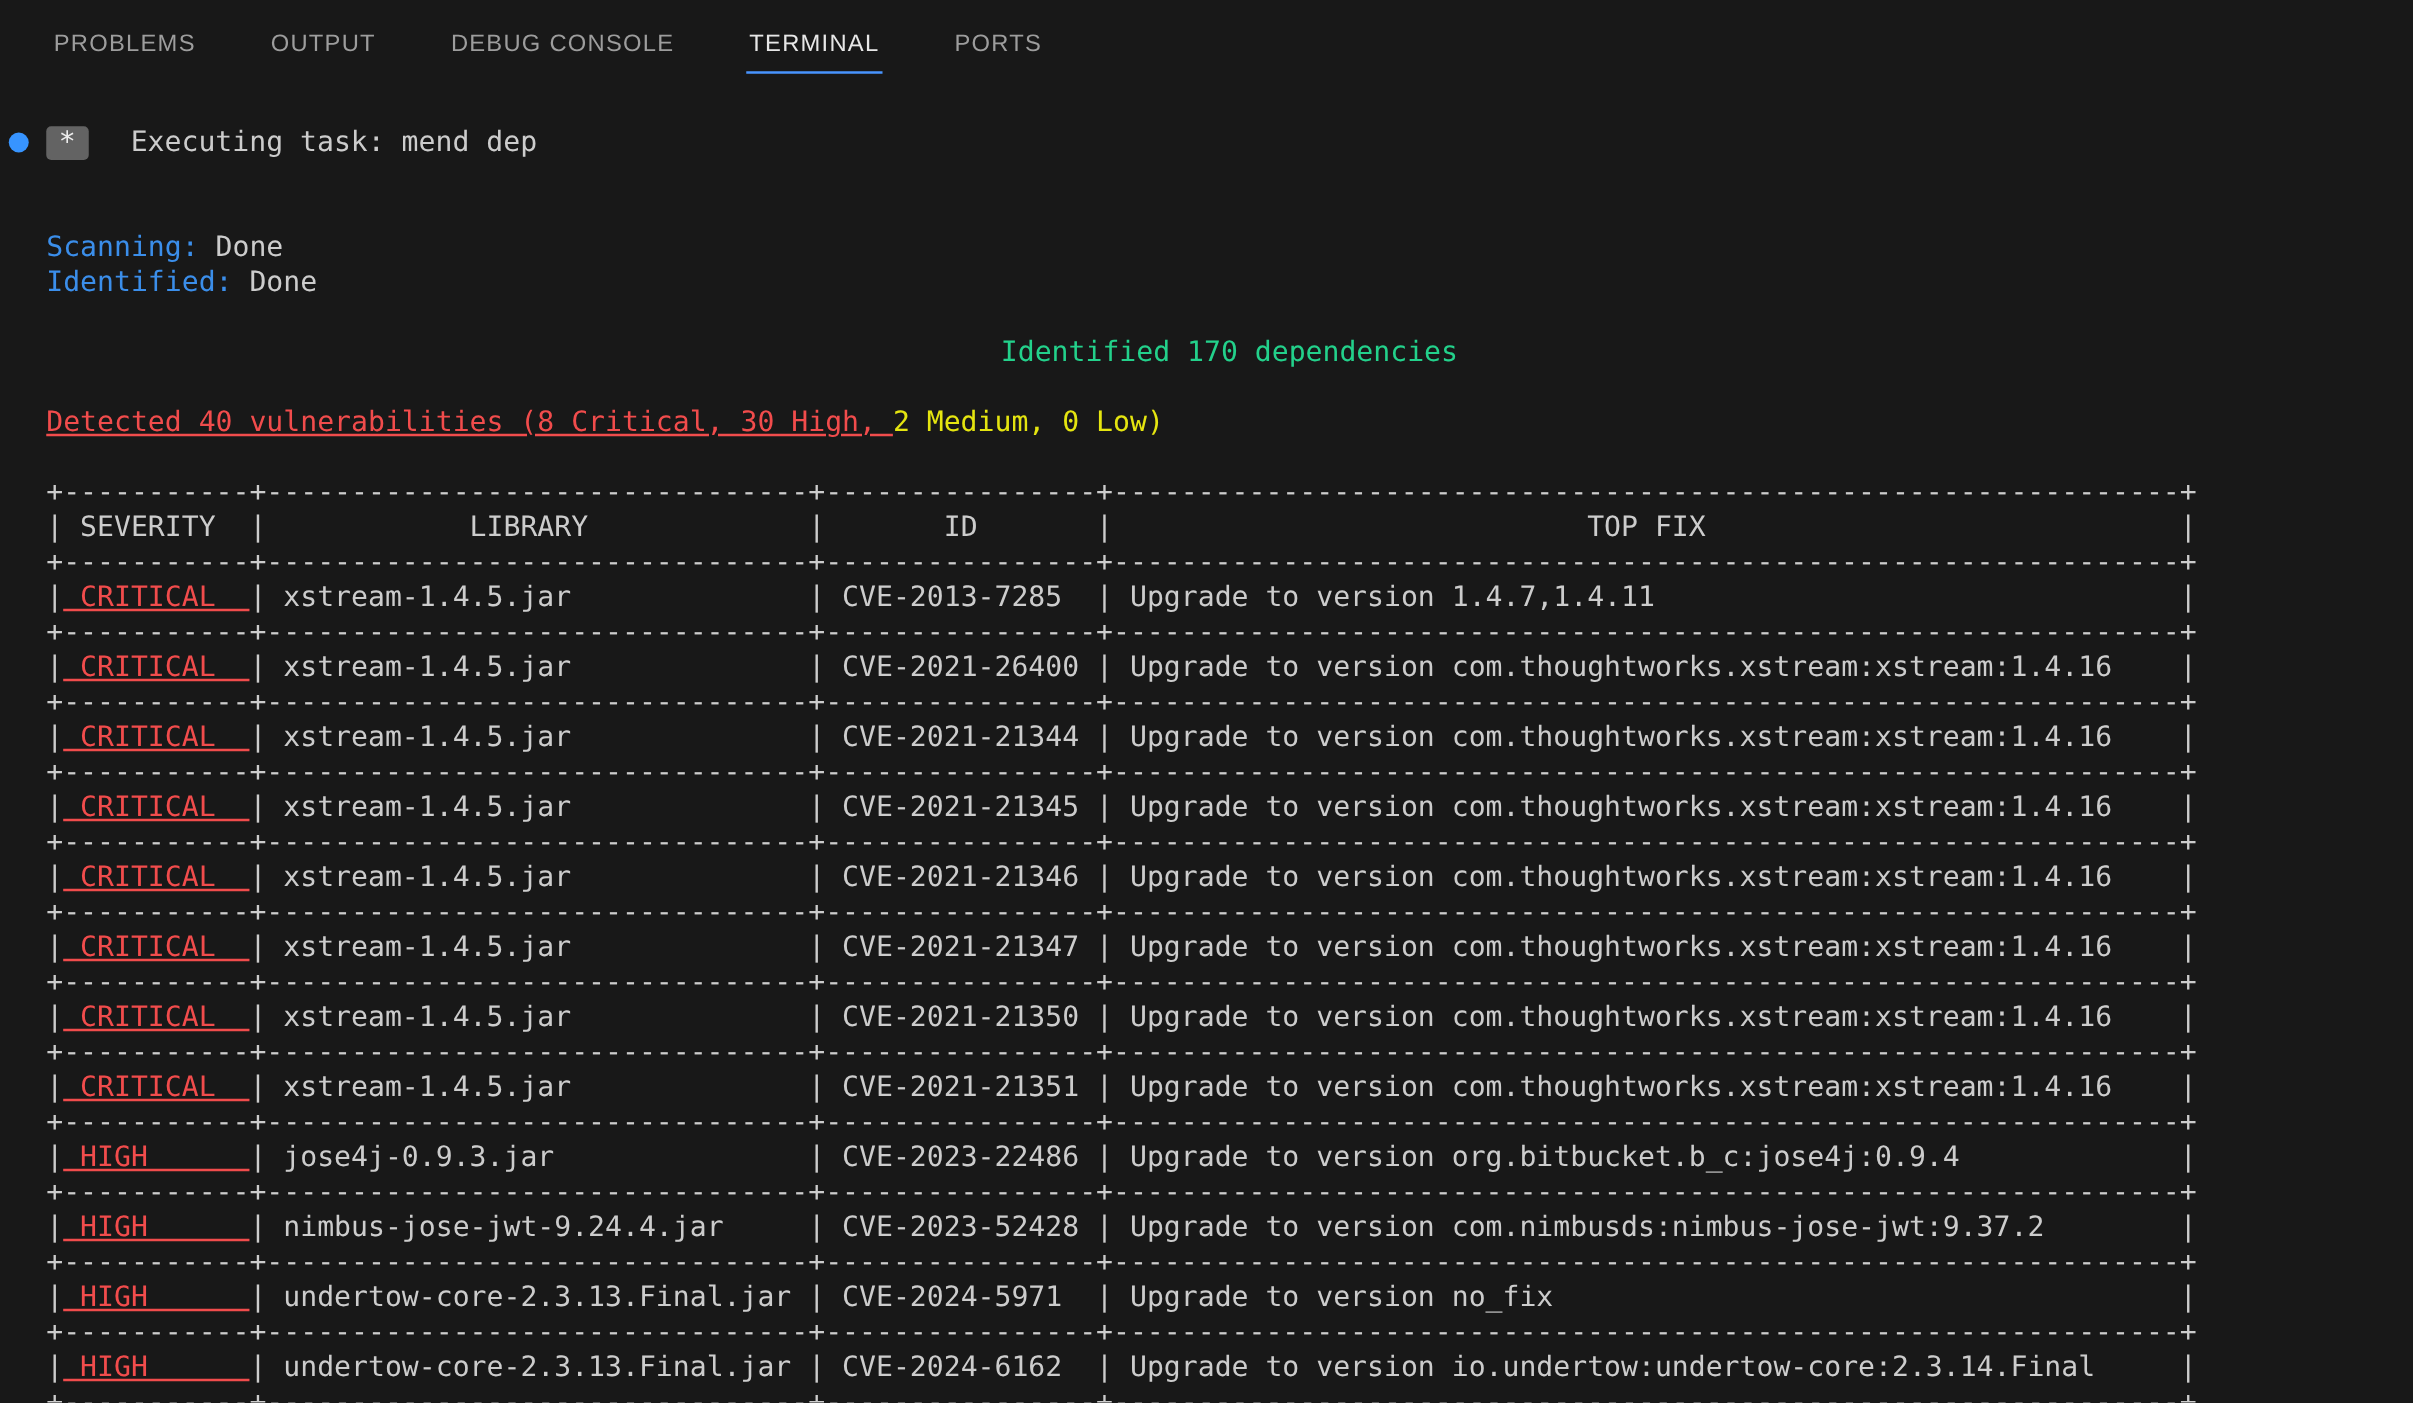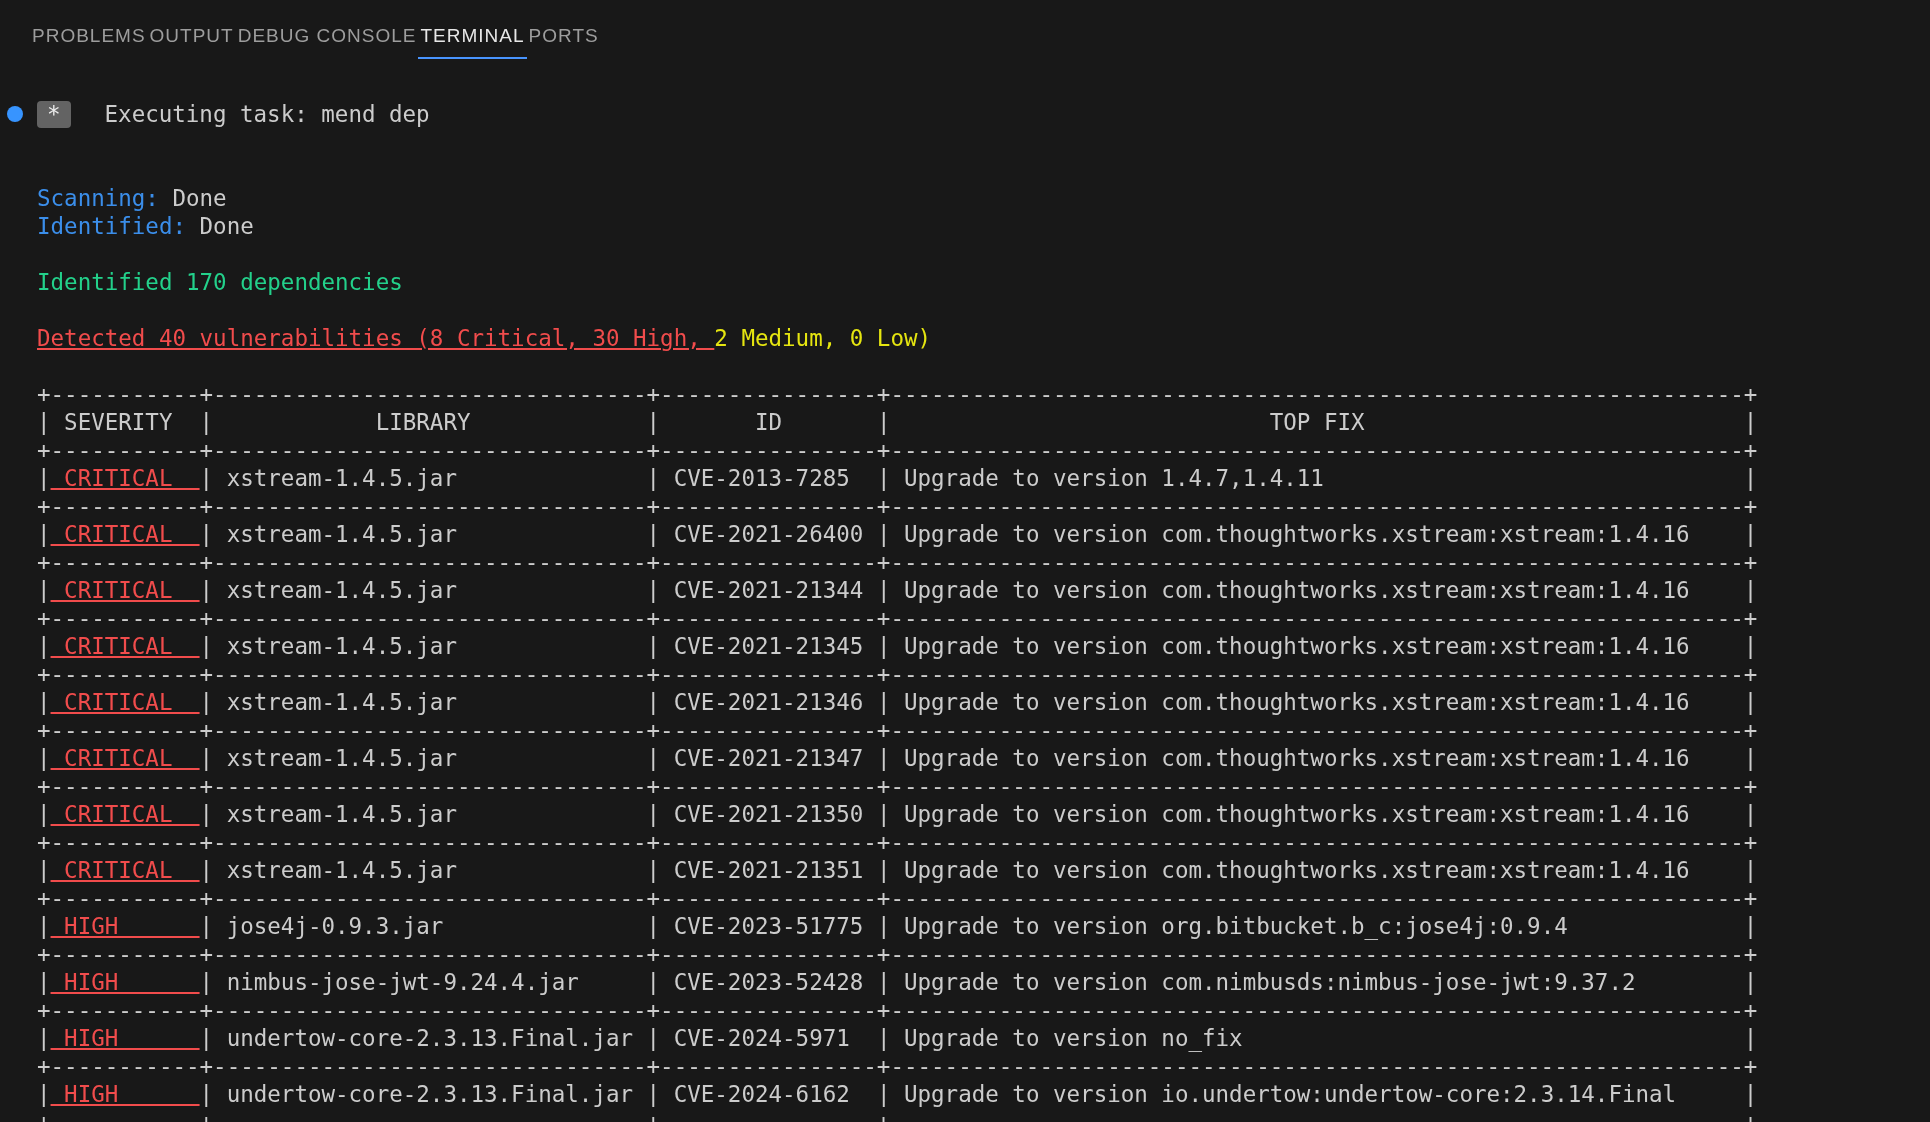--- a/index.html
+++ b/index.html
@@ -10,21 +10,22 @@
     height: 1122px;
     background: var(--bg, #181818);
     font-family: "DejaVu Sans Mono", monospace;
   }
 
   
   .panel-tabs {
     display: flex;
     align-items: center;
     height: 74px;
-    padding-left: 30px;
+    padding-left: 41px;
+    gap: 56px;
     font-family: "Liberation Sans", sans-serif;
   }
   .panel-tab {
     font-size: 19px;
     letter-spacing: 1px;
     text-transform: uppercase;
     color: var(--tab-inactive, #9d9d9d);
     padding: 9px 2px 10px 2px;
     border-bottom: 2px solid transparent;
     cursor: pointer;
@@ -58,21 +59,21 @@
     height: 27px;
     line-height: 27px;
     padding: 0 10px;
     margin-right: 34px;
     border-radius: 4px;
     background: var(--badge-bg, #636363);
     color: #ececec;
   }
   .status-value { margin-left: 1ch; }
   .blue   { color: var(--ansi-blue, #3b8eea); }
-  .green  { color: var(--ansi-green, #23d18b); }
+  .green  { color: var(--ansi-green, #23d18b); text-align: center; }
   .red    { color: var(--ansi-red, #f14c4c); text-decoration: underline; }
   .yellow { color: var(--ansi-yellow, #e5e510); }
 </style>
 </head>
 <body>
 
 <div class="panel-tabs">
   <div class="panel-tab">PROBLEMS</div>
   <div class="panel-tab">OUTPUT</div>
   <div class="panel-tab">DEBUG CONSOLE</div>
@@ -107,21 +108,21 @@
       <div class="line">|<span class="red"> CRITICAL  </span>|<span> xstream-1.4.5.jar              </span>|<span> CVE-2021-21345 </span>|<span> Upgrade to version com.thoughtworks.xstream:xstream:1.4.16    </span>|</div>
       <div class="line">+-----------+--------------------------------+----------------+---------------------------------------------------------------+</div>
       <div class="line">|<span class="red"> CRITICAL  </span>|<span> xstream-1.4.5.jar              </span>|<span> CVE-2021-21346 </span>|<span> Upgrade to version com.thoughtworks.xstream:xstream:1.4.16    </span>|</div>
       <div class="line">+-----------+--------------------------------+----------------+---------------------------------------------------------------+</div>
       <div class="line">|<span class="red"> CRITICAL  </span>|<span> xstream-1.4.5.jar              </span>|<span> CVE-2021-21347 </span>|<span> Upgrade to version com.thoughtworks.xstream:xstream:1.4.16    </span>|</div>
       <div class="line">+-----------+--------------------------------+----------------+---------------------------------------------------------------+</div>
       <div class="line">|<span class="red"> CRITICAL  </span>|<span> xstream-1.4.5.jar              </span>|<span> CVE-2021-21350 </span>|<span> Upgrade to version com.thoughtworks.xstream:xstream:1.4.16    </span>|</div>
       <div class="line">+-----------+--------------------------------+----------------+---------------------------------------------------------------+</div>
       <div class="line">|<span class="red"> CRITICAL  </span>|<span> xstream-1.4.5.jar              </span>|<span> CVE-2021-21351 </span>|<span> Upgrade to version com.thoughtworks.xstream:xstream:1.4.16    </span>|</div>
       <div class="line">+-----------+--------------------------------+----------------+---------------------------------------------------------------+</div>
-      <div class="line">|<span class="red"> HIGH      </span>|<span> jose4j-0.9.3.jar               </span>|<span> CVE-2023-51775 </span>|<span> Upgrade to version org.bitbucket.b_c:jose4j:0.9.4             </span>|</div>
+      <div class="line">|<span class="red"> HIGH      </span>|<span> jose4j-0.9.3.jar               </span>|<span> CVE-2023-22486 </span>|<span> Upgrade to version org.bitbucket.b_c:jose4j:0.9.4             </span>|</div>
       <div class="line">+-----------+--------------------------------+----------------+---------------------------------------------------------------+</div>
       <div class="line">|<span class="red"> HIGH      </span>|<span> nimbus-jose-jwt-9.24.4.jar     </span>|<span> CVE-2023-52428 </span>|<span> Upgrade to version com.nimbusds:nimbus-jose-jwt:9.37.2        </span>|</div>
       <div class="line">+-----------+--------------------------------+----------------+---------------------------------------------------------------+</div>
       <div class="line">|<span class="red"> HIGH      </span>|<span> undertow-core-2.3.13.Final.jar </span>|<span> CVE-2024-5971  </span>|<span> Upgrade to version no_fix                                     </span>|</div>
       <div class="line">+-----------+--------------------------------+----------------+---------------------------------------------------------------+</div>
       <div class="line">|<span class="red"> HIGH      </span>|<span> undertow-core-2.3.13.Final.jar </span>|<span> CVE-2024-6162  </span>|<span> Upgrade to version io.undertow:undertow-core:2.3.14.Final     </span>|</div>
       <div class="line">+-----------+--------------------------------+----------------+---------------------------------------------------------------+</div>
     </div>
 </div>
 

